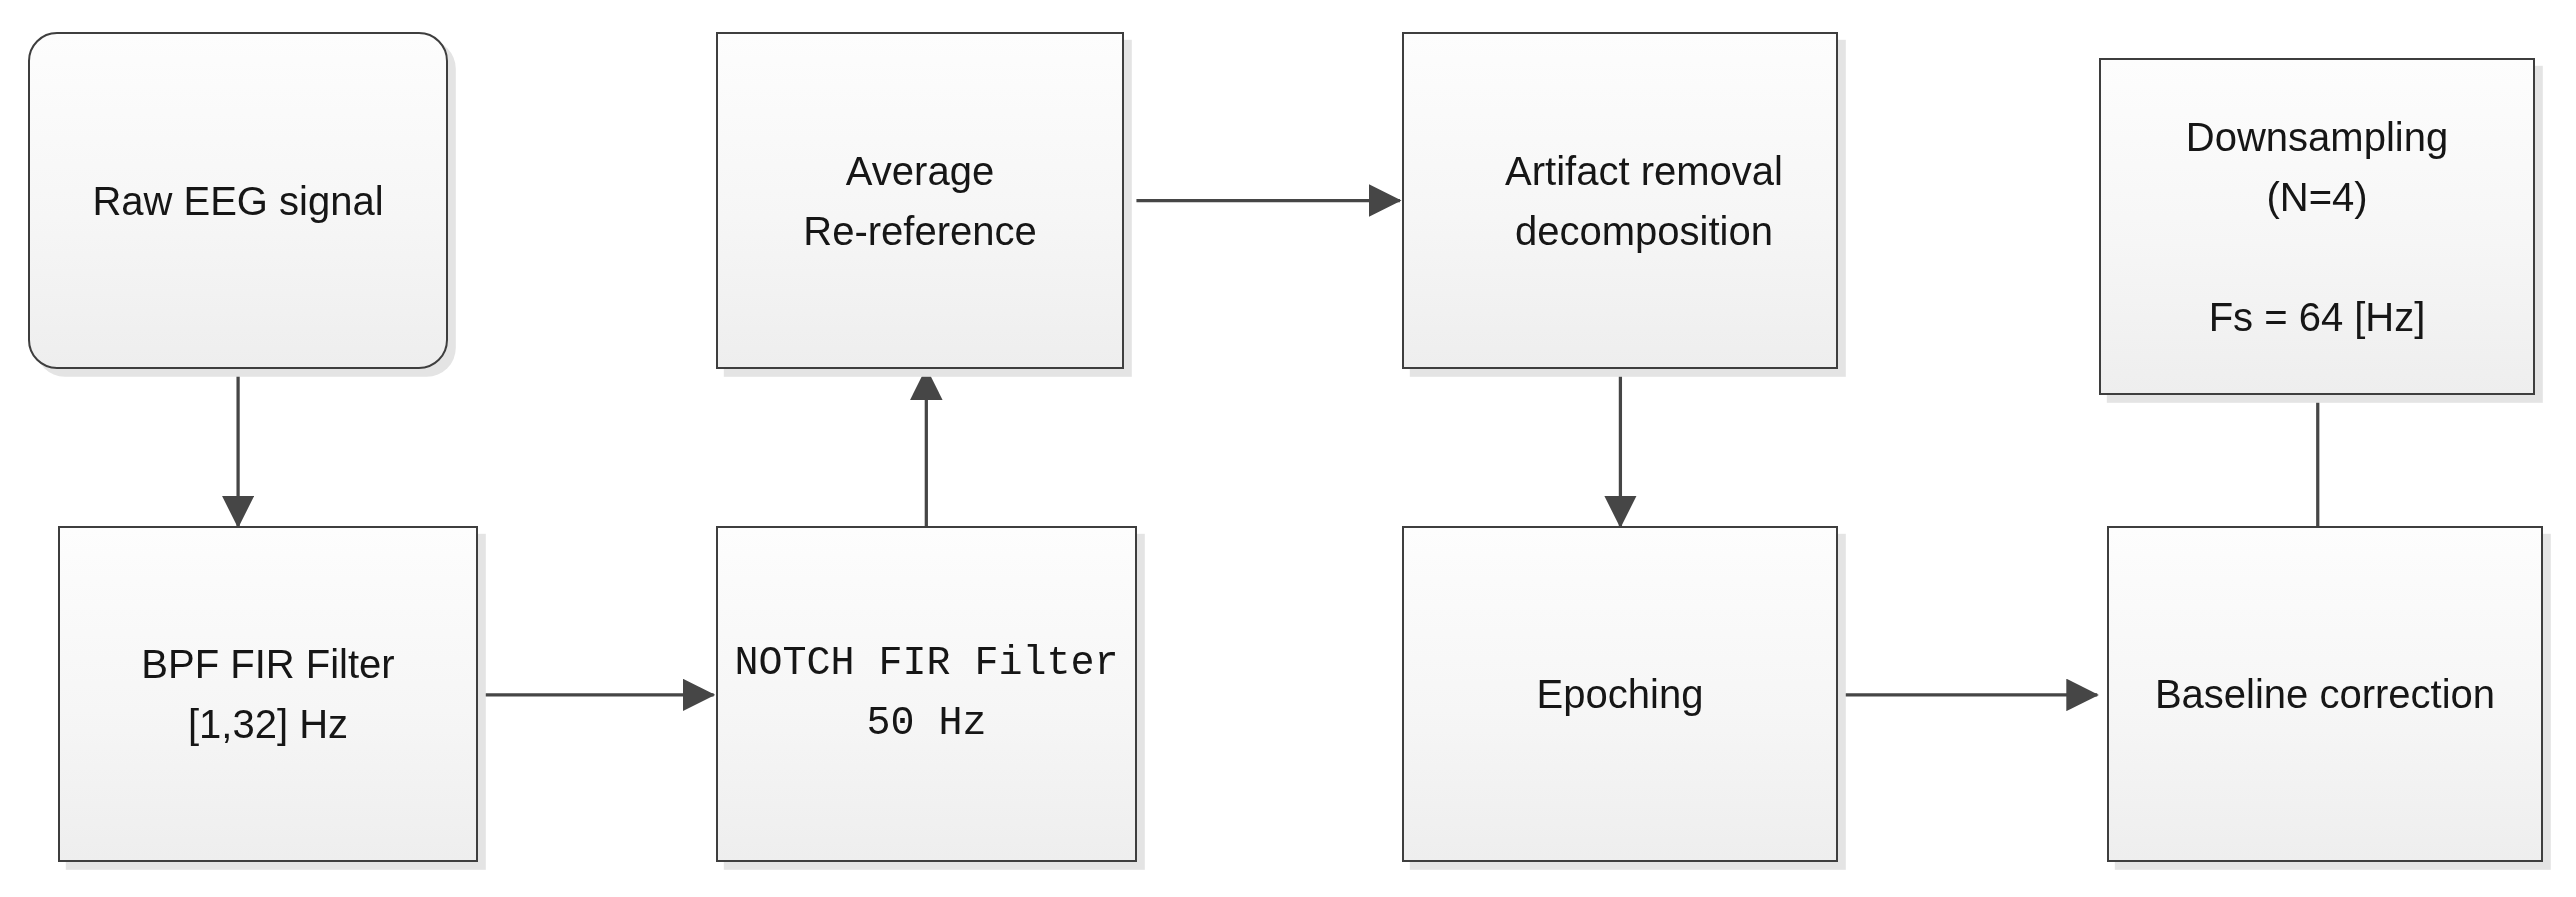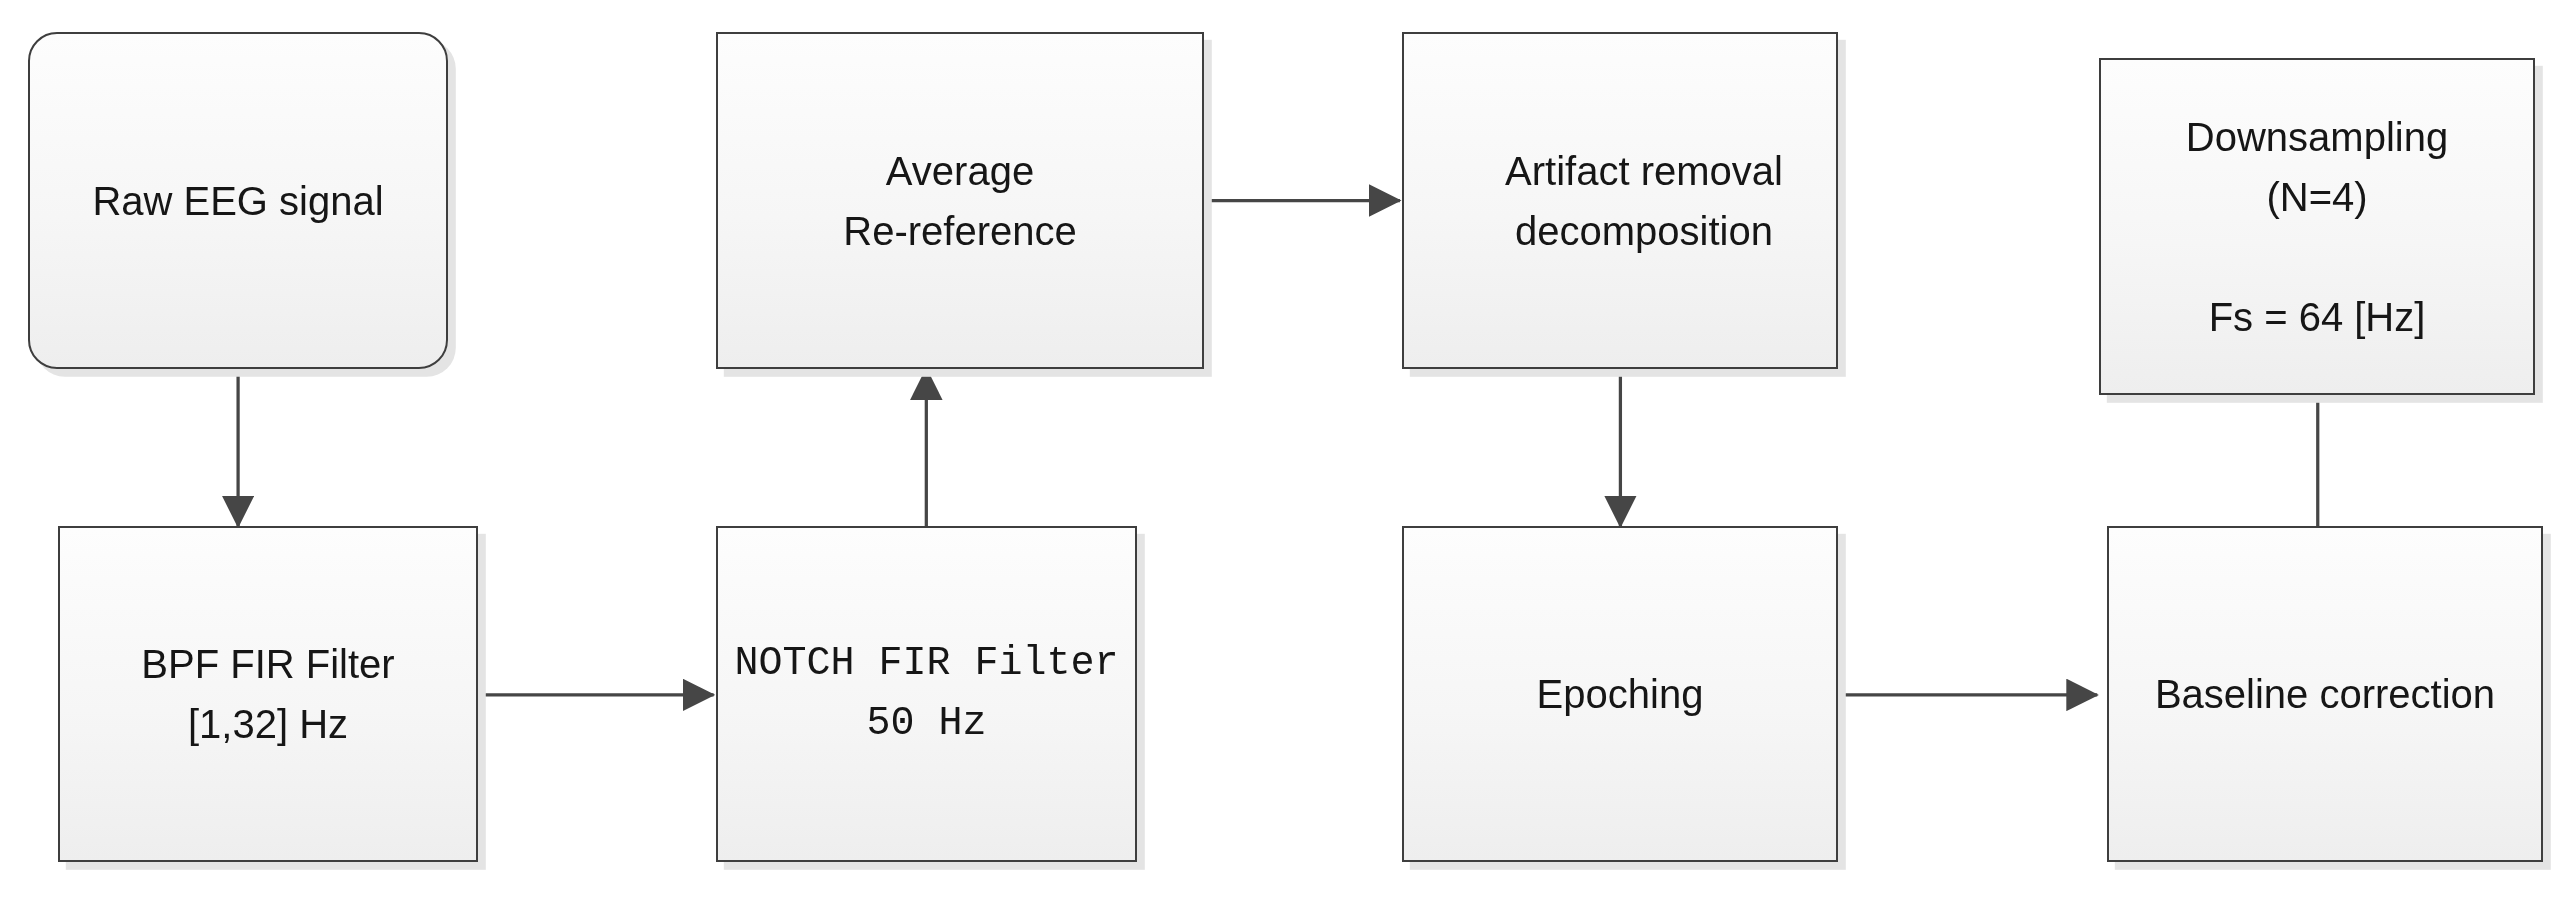--- a/index.html
+++ b/index.html
@@ -37,21 +37,21 @@
     border:2.6px solid var(--box-border);
     background:linear-gradient(180deg,var(--fill-top) 0%,#f6f6f6 55%,var(--fill-bottom) 100%);
     box-shadow:7.8px 7.8px 0 0 var(--shadow);
     color:var(--text);
     font-size:40px;
     line-height:60px;
   }
   .line{display:block;height:60px;white-space:nowrap;}
   .n1{left:28px;top:32px;width:420px;height:337px;border-radius:29px;}
   .n2{left:28px;top:526px;width:420px;height:336px;margin-left:30px;}
-  .n3{left:716px;top:32px;width:488px;height:337px;}
+  .n3{left:716px;top:32px;width:408px;height:337px;}
   .n4{left:716px;top:526px;width:421px;height:336px;font-family:Liberation Mono, monospace;}
   .n5{left:1402px;top:32px;width:436px;height:337px;padding-left:48px;}
   .n6{left:1402px;top:526px;width:436px;height:336px;justify-content:center;}
   .n7{left:2099px;top:32px;width:436px;height:337px;margin-top:26px;}
   .n8{left:2099px;top:526px;width:436px;height:336px;margin-left:8px;}
 </style>
 </head>
 <body>
 
 <div class="stage">

